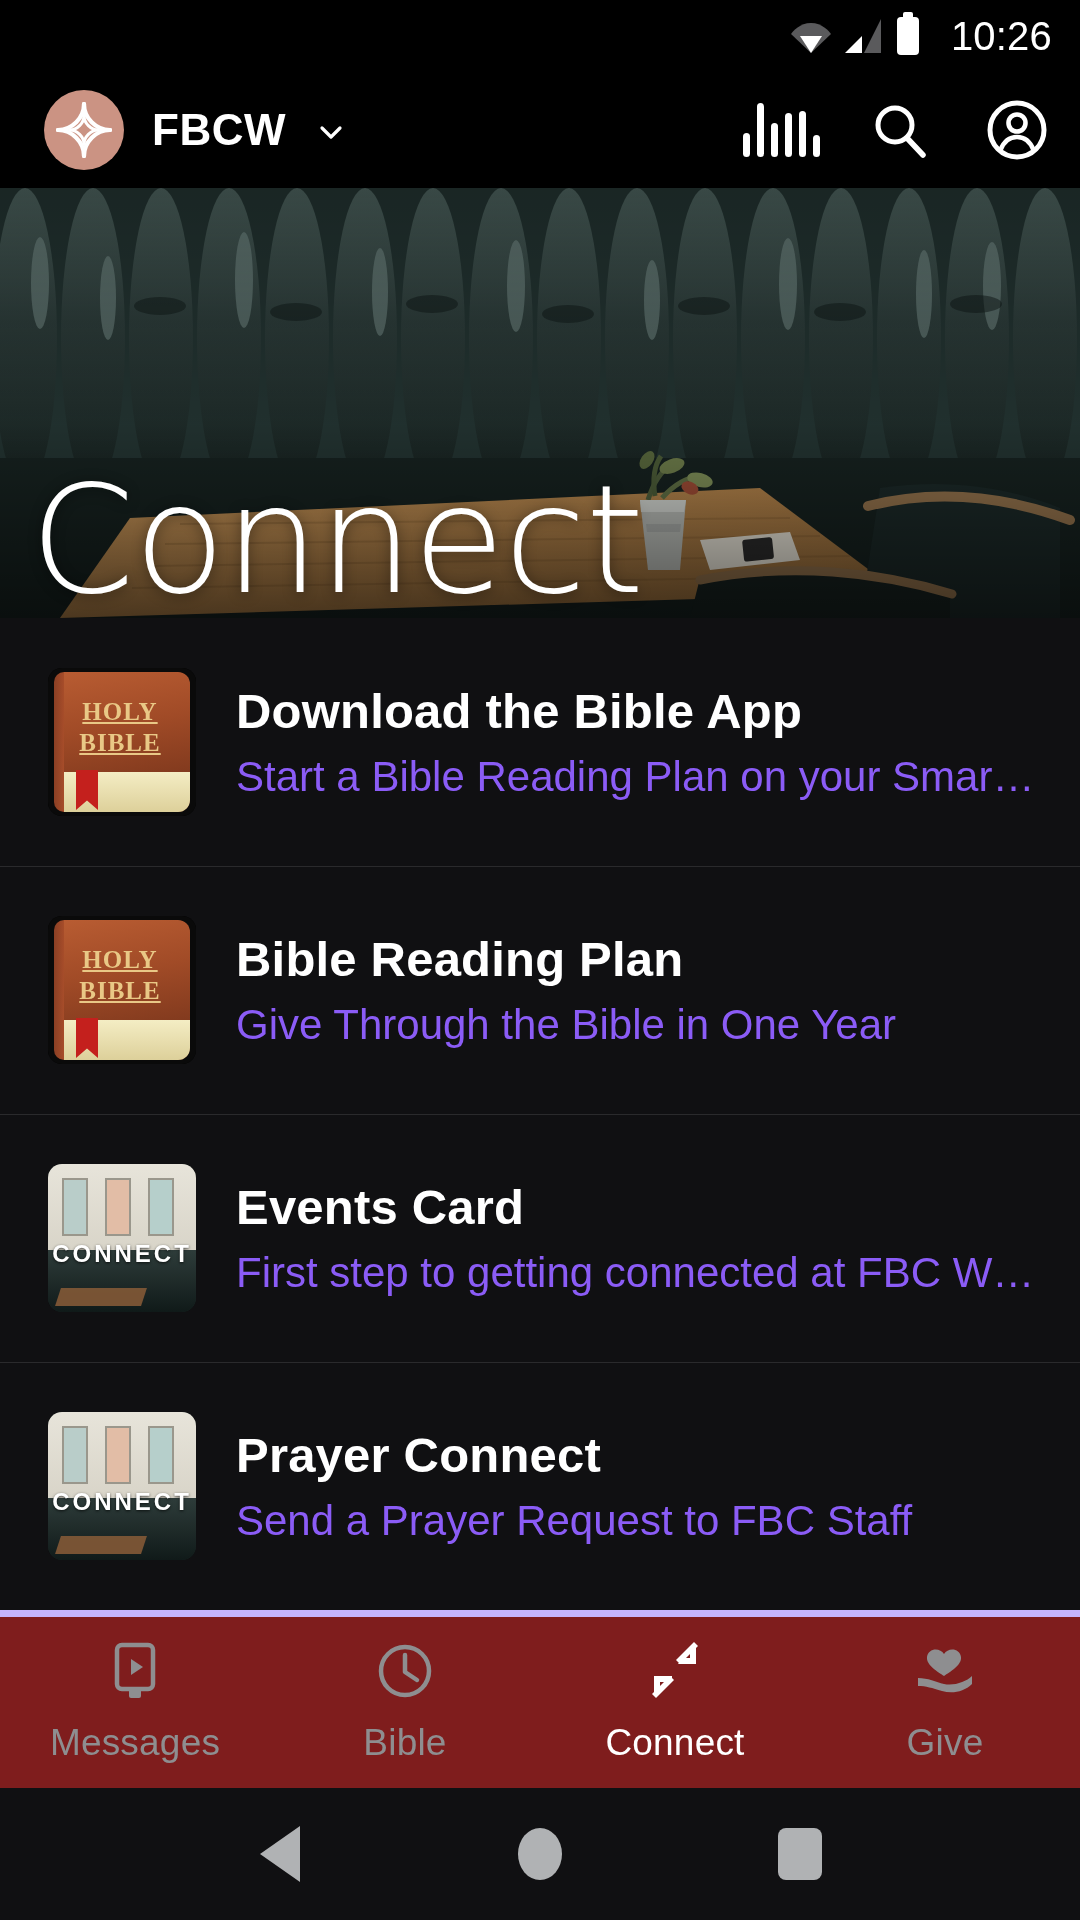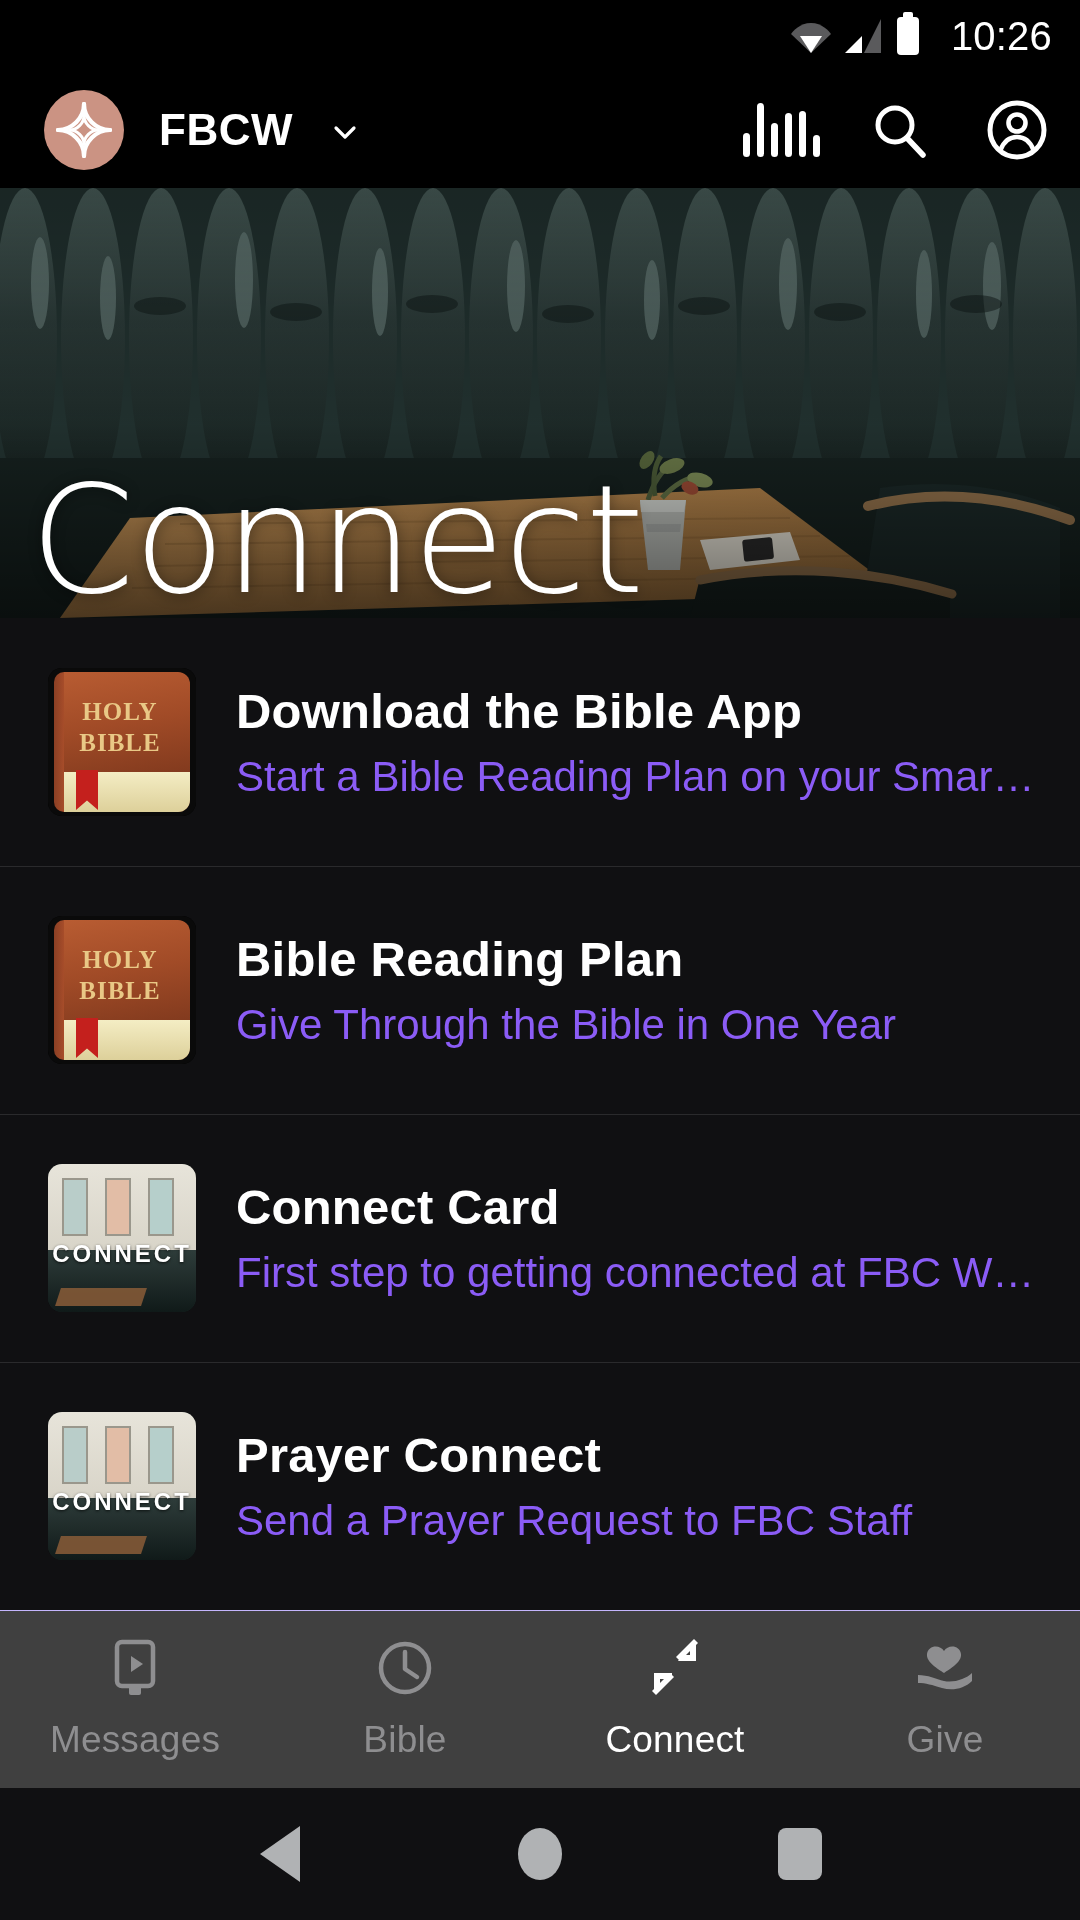--- a/index.html
+++ b/index.html
@@ -39,21 +39,21 @@
     width:10px; height:5px; background:#fff; border-radius:2px 2px 0 0;
   }
 
   
   .appbar{
     position:absolute; top:72px; left:0; width:1080px; height:116px;
     background:#000;
     display:flex; align-items:center;
     padding:0 32px 0 44px;
   }
-  .brand{ display:flex; align-items:center; gap:35px; }
+  .brand{ display:flex; align-items:center; gap:28px; }
   .logo{
     width:80px; height:80px; border-radius:50%;
     background:#cb9383;
     display:flex; align-items:center; justify-content:center;
     flex:0 0 auto;
   }
   .brand-name{
     color:#fff; font-size:44px; font-weight:700; letter-spacing:.5px;
   }
   .chev{
@@ -134,21 +134,21 @@
   }
   .bible .ribbon{
     position:absolute; left:28px; bottom:6px;
     width:22px; height:40px; background:#c4201d;
     clip-path:polygon(0 0,100% 0,100% 100%,50% 76%,0 100%);
   }
   .bible .ttl{
     position:absolute; left:16px; right:20px; top:28px;
     text-align:center; color:#e9c886;
     font-family:"Liberation Serif", serif; font-weight:700;
-    font-size:25px; line-height:1.25; letter-spacing:1px;
+    font-size:25px; line-height:1.25; letter-spacing:1px;text-decoration:underline;
   }
 
   
   .cth{ position:absolute; inset:0; background:#1b2524; }
   .cth .wall{
     position:absolute; left:0; right:0; top:0; height:60%;
     background:linear-gradient(180deg,#e7e4da,#d8d4c8);
   }
   .cth .frame{
     position:absolute; top:14px; width:26px; height:58px;
@@ -168,22 +168,22 @@
   .cth .word{
     position:absolute; left:0; right:0; bottom:44px;
     text-align:center; color:#fff; font-size:24px; font-weight:700;
     letter-spacing:3px; font-family:"Liberation Sans", sans-serif;
     text-shadow:0 1px 3px rgba(0,0,0,.7);
   }
 
   
   .tabbar{
     position:absolute; top:1610px; left:0; width:1080px; height:178px;
-    background:#404040;
-    border-top:1px solid #c4b5fd;
+    background:#7f1d1d;
+    border-top:7px solid #c4b5fd;
     display:flex; align-items:center;
   }
   .tab{
     flex:1 1 0; height:100%;
     display:flex; flex-direction:column; align-items:center;
     justify-content:center; gap:22px;
   }
   .tab-ic{ height:58px; display:flex; align-items:center; justify-content:center; }
   .tab-lbl{ font-size:37px; color:#8e8e90; letter-spacing:.2px; }
   .tab.active .tab-lbl{ color:#fff; }
@@ -438,21 +438,21 @@
           <div class="wall"></div>
           <div class="frame f1"></div>
             <div class="frame f2"></div>
             <div class="frame f3"></div>
           <div class="room"></div>
             <div class="tbl"></div>
           <div class="word">CONNECT</div>
         </div>
       </div>
       <div class="row-text">
-        <div class="row-title">Connect Card</div>
+        <div class="row-title">Events Card</div>
         <div class="row-sub">First step to getting connected at FBC W…</div>
       </div>
     </div>
 
     <div class="row">
       <div class="thumb">
         <div class="cth">
           <div class="wall"></div>
           <div class="frame f1"></div>
             <div class="frame f2"></div>

